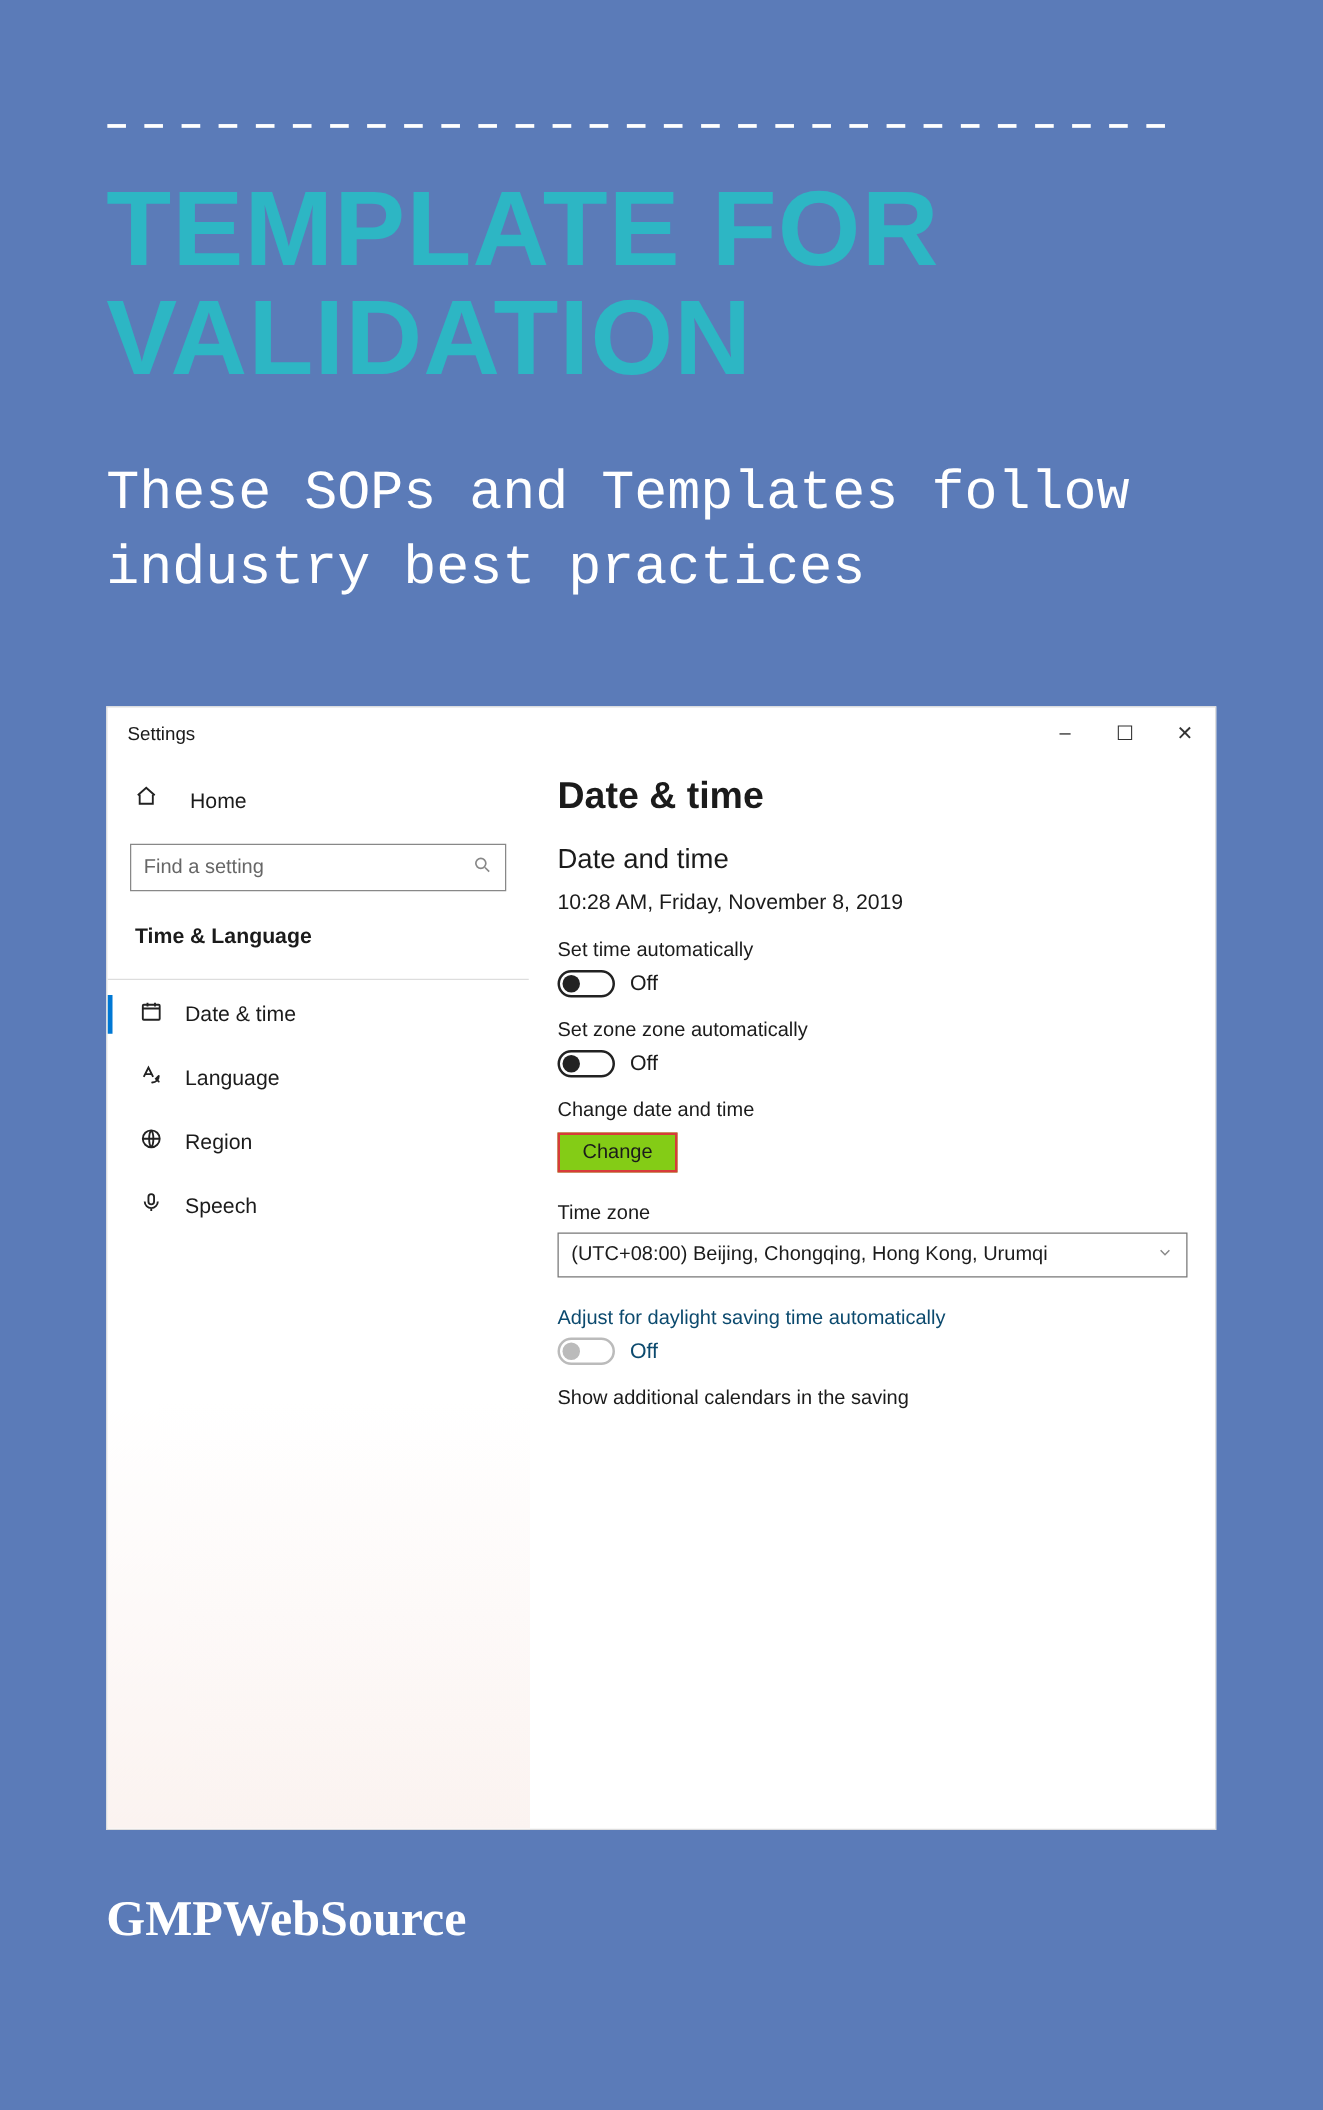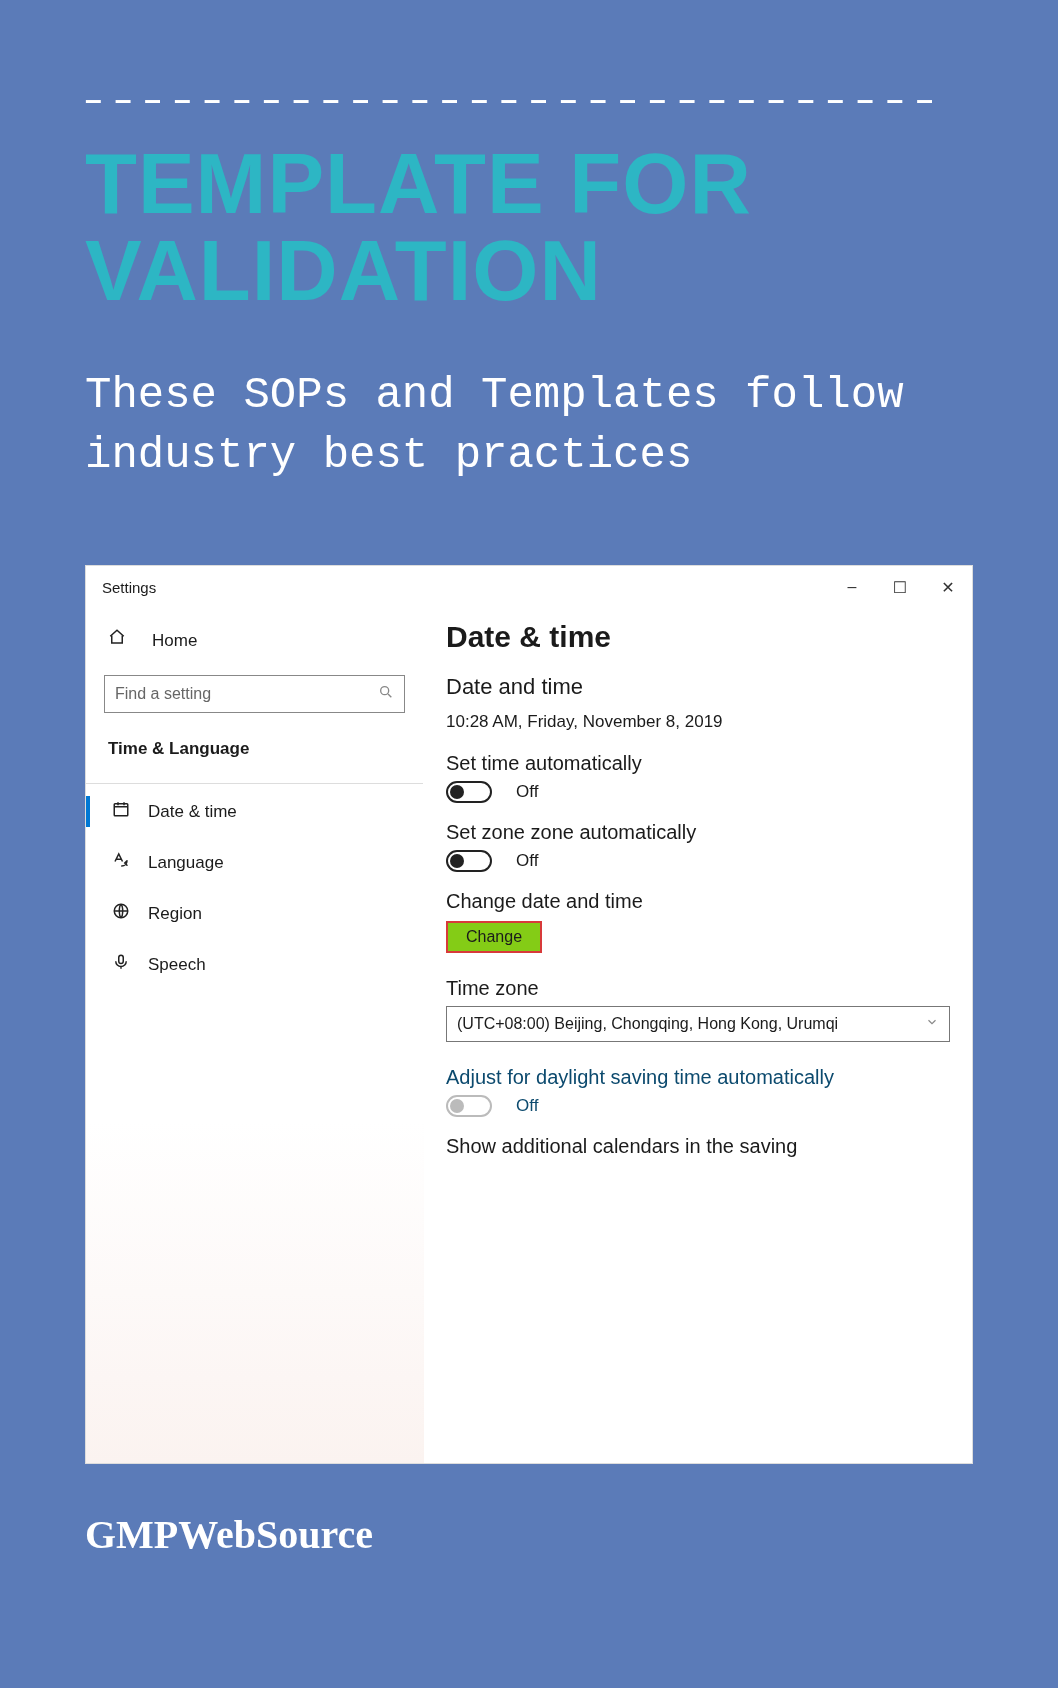--- a/index.html
+++ b/index.html
@@ -103,22 +103,22 @@
     position:absolute;
     left:0; top:10px; bottom:10px;
     width:4px; background:#0078d4;
   }
   .navitem svg { width:18px; height:18px; }
 
   .main { flex:1; padding: 12px 22px 0 22px; overflow:hidden; }
   .h1 { font-size: 30px; font-weight: 600; margin-bottom: 20px; }
   .h2 { font-size: 22px; font-weight: 400; margin-bottom: 12px; }
   .line { font-size: 17px; margin-bottom: 20px; }
-  .lbl { font-size: 20px; margin-bottom: 6px; }
-  .toggle-row { display:flex; align-items:center; gap:24px; margin-bottom: 18px; }
+  .lbl { font-size: 16px; margin-bottom: 6px; }
+  .toggle-row { display:flex; align-items:center; gap:12px; margin-bottom: 18px; }
   .toggle {
     width: 46px; height: 22px; border: 2px solid #222; border-radius: 12px;
     position: relative; background:#fff;
   }
   .toggle .knob {
     position:absolute; left:2px; top:2px; width:14px; height:14px; border-radius:50%; background:#222;
   }
   .toggle.disabled { border-color:#bbb; }
   .toggle.disabled .knob { background:#bbb; }
   .btn {

